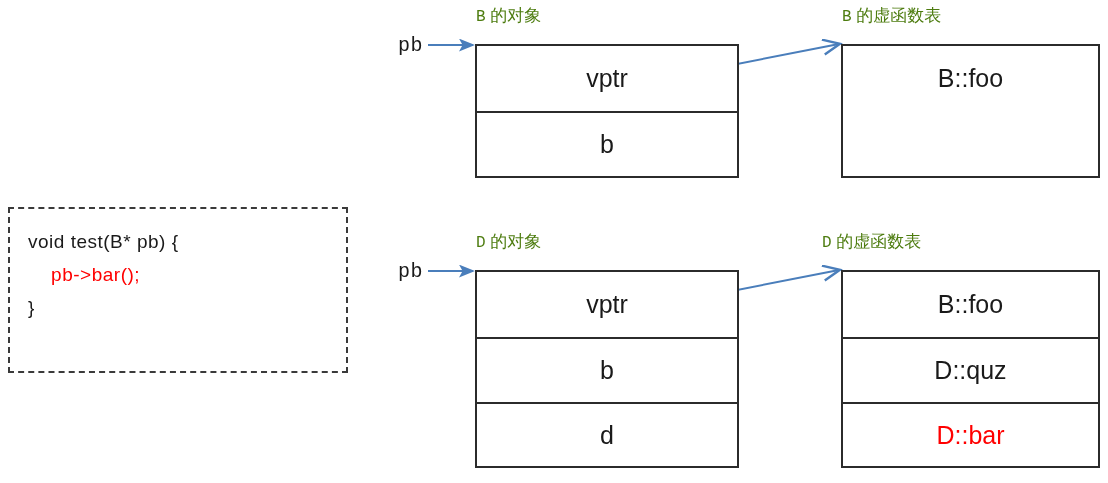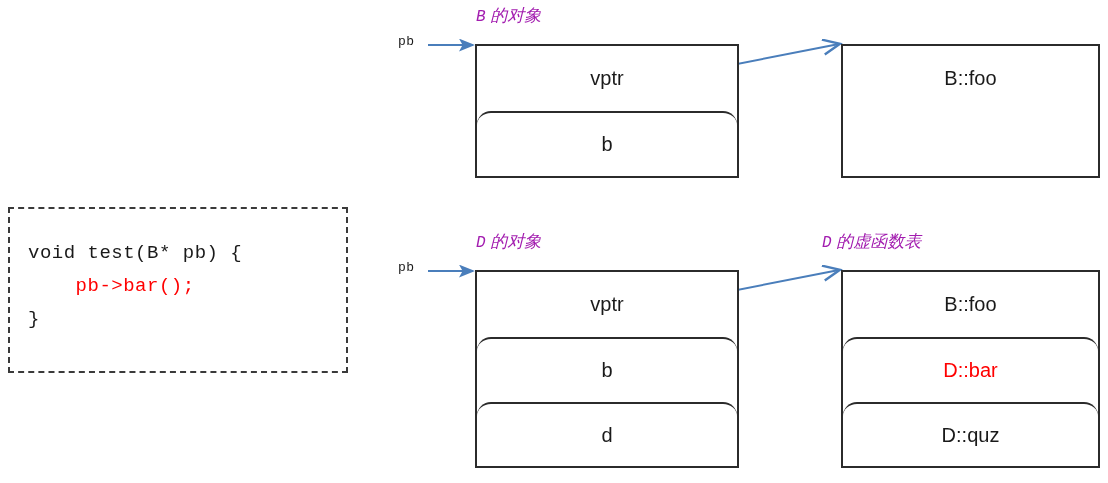--- a/index.html
+++ b/index.html
@@ -25,22 +25,22 @@
     top: 207px;
     width: 340px;
     height: 166px;
     border: 2px dashed #3a3a3a;
     box-sizing: border-box;
     background: #ffffff;
   }
   .code-lines {
     position: absolute;
     left: 18px;
-    top: 28px;
-    font-family: Liberation Mono, monospace;
+    top: 16px;
+    font-family: Liberation Sans, sans-serif;
     font-size: 19px;
     line-height: 33px;
     color: #1a1a1a;
     white-space: pre;
     letter-spacing: 0.5px;
   }
   .code-line.red { color: #ff0000; }
 
   
   .box {
@@ -48,24 +48,23 @@
     box-sizing: border-box;
     border: 2px solid #2b2b2b;
     background: #ffffff;
   }
   .box .row {
     box-sizing: border-box;
     display: flex;
     align-items: center;
     justify-content: center;
     font-family: "Liberation Sans", sans-serif;
-    font-size: 20px;
+    font-size: 25px;
     color: #1a1a1a;
     width: 100%;
-    border-radius: 14px;
   }
   .box .row + .row {
     border-top: 2px solid #2b2b2b;
   }
   .box .row.red { color: #ff0000; }
 
   
   #b-object { left: 475px; top: 44px; width: 264px; height: 134px; }
   #b-object .row { height: 65px; }
   #d-object { left: 475px; top: 270px; width: 264px; height: 198px; }
@@ -74,39 +73,38 @@
   
   #b-vtable { left: 841px; top: 44px; width: 259px; height: 134px; }
   #b-vtable .row { height: 65px; }
   #d-vtable { left: 841px; top: 270px; width: 259px; height: 198px; }
   #d-vtable .row { height: 65px; }
 
   
   .caption {
     position: absolute;
     font-size: 17px;
-    color: #a21caf;
+    color: #4d7c0f;
     white-space: nowrap;
     font-family: "Liberation Sans", sans-serif;
-    font-style: italic;
   }
   .caption .latin {
     font-family: "Liberation Mono", "DejaVu Sans Mono", monospace;
     font-size: 16px;
   }
   #cap-b-object { left: 476px; top: 4px; }
   #cap-b-vtable { left: 842px; top: 4px; }
   #cap-d-object { left: 476px; top: 230px; text-align: right; }
   #cap-d-vtable { left: 822px; top: 230px; }
 
   
   .pb-label {
     position: absolute;
     font-family: "Liberation Mono", "DejaVu Sans Mono", monospace;
-    font-size: 13px;
+    font-size: 20px;
     color: #1a1a1a;
     letter-spacing: 0.5px;
   }
   #pb-top { left: 398px; top: 34px; }
   #pb-bottom { left: 398px; top: 260px; }
 
   
   #arrows {
     position: absolute;
     left: 0;
@@ -144,20 +142,21 @@
     <div class="code-lines"><span class="code-line">void test(B* pb) {</span>
 <span class="code-line red">    pb-&gt;bar();</span>
 <span class="code-line">}</span></div>
   </div>
 
   <div class="pb-label" id="pb-top">pb</div>
   <div class="pb-label" id="pb-bottom">pb</div>
 
   <div class="caption" id="cap-b-object"><span class="latin">B</span><span> 的对象</span></div>
 
+  <div class="caption" id="cap-b-vtable"><span class="latin">B</span><span> 的虚函数表</span></div>
 
   <div class="caption" id="cap-d-object"><span class="latin">D</span><span> 的对象</span></div>
 
   <div class="caption" id="cap-d-vtable"><span class="latin">D</span><span> 的虚函数表</span></div>
 
   <div class="box" id="b-object">
     <div class="row">vptr</div>
     <div class="row">b</div>
   </div>
 
@@ -166,17 +165,17 @@
   </div>
 
   <div class="box" id="d-object">
     <div class="row">vptr</div>
     <div class="row">b</div>
     <div class="row">d</div>
   </div>
 
   <div class="box" id="d-vtable">
     <div class="row">B::foo</div>
+    <div class="row">D::quz</div>
     <div class="row red">D::bar</div>
-    <div class="row">D::quz</div>
   </div>
 
 </div>
 
 </body></html>

